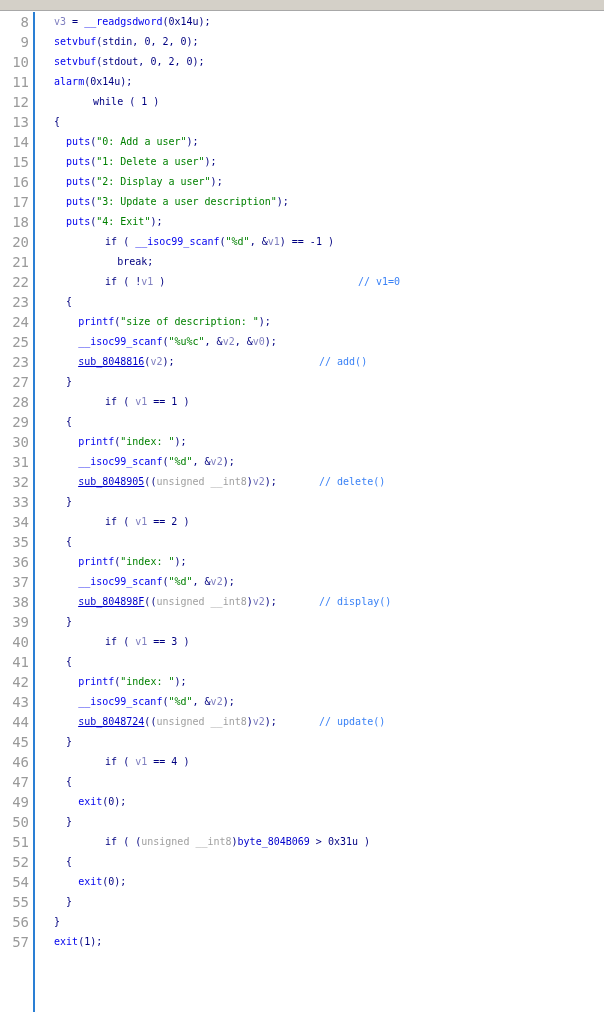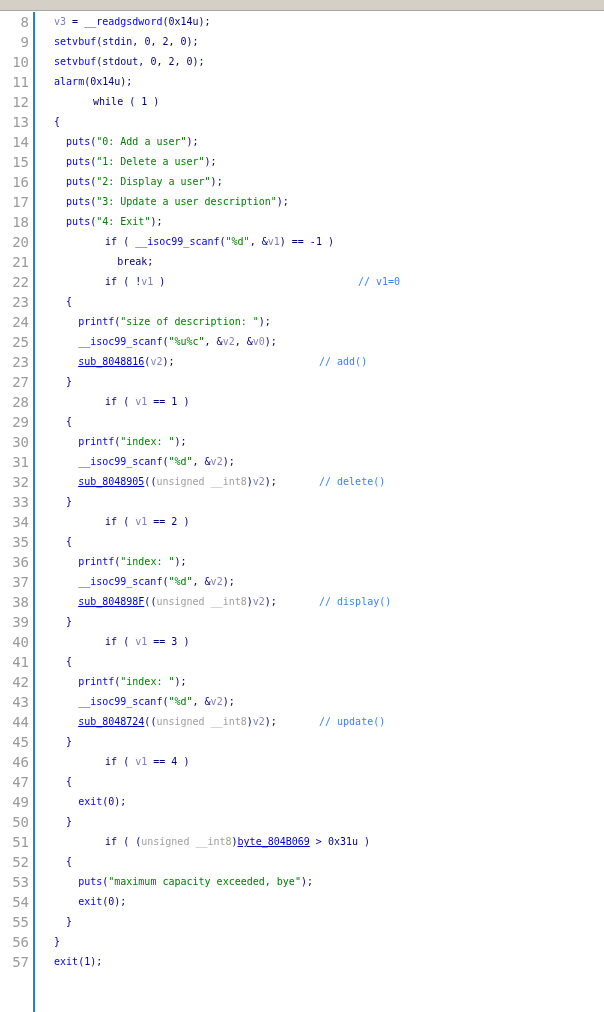--- a/index.html
+++ b/index.html
@@ -83,21 +83,21 @@
   
   .t-kw      { color: #000080; margin-left: 39px; }   
   .t-punct   { color: #000080; }   
   .t-fn      { color: #0000ee; }   
   .t-sub     { color: #0000cd; text-decoration: underline; }  
   .t-var     { color: #8080c0; }   
   .t-str     { color: #008000; }   
   .t-cmt     { color: #3b82f6; }   
   .t-num     { color: #000080; }   
   .t-cast    { color: #a0a0a0; }   
-  .t-glob    { color: #0000cd; text-decoration: underline; }   
+  .t-glob    { color: #0000cd; }   
   .t-plain   { color: #000080; }
 </style>
 </head>
 <body>
 
 <div id="scrollbar-track">
   <div id="scrollbar-thumb"></div>
 </div>
 
 <div id="code-view">
@@ -139,19 +139,18 @@
       <div class="code-line"><span class="lineno">42</span><span class="linetext"><span class="t-plain">      </span><span class="t-fn">printf</span><span class="t-punct">(</span><span class="t-str">"index: "</span><span class="t-punct">);</span></span></div>
       <div class="code-line"><span class="lineno">43</span><span class="linetext"><span class="t-plain">      </span><span class="t-fn">__isoc99_scanf</span><span class="t-punct">(</span><span class="t-str">"%d"</span><span class="t-plain">, &amp;</span><span class="t-var">v2</span><span class="t-punct">);</span></span></div>
       <div class="code-line"><span class="lineno">44</span><span class="linetext"><span class="t-plain">      </span><span class="t-sub">sub_8048724</span><span class="t-punct">((</span><span class="t-cast">unsigned __int8</span><span class="t-punct">)</span><span class="t-var">v2</span><span class="t-punct">);</span><span class="t-plain">       </span><span class="t-cmt">// update()</span></span></div>
       <div class="code-line"><span class="lineno">45</span><span class="linetext"><span class="t-plain">    </span><span class="t-punct">}</span></span></div>
       <div class="code-line"><span class="lineno">46</span><span class="linetext"><span class="t-plain">    </span><span class="t-kw">if</span><span class="t-plain"> ( </span><span class="t-var">v1</span><span class="t-plain"> == </span><span class="t-num">4</span><span class="t-plain"> )</span></span></div>
       <div class="code-line"><span class="lineno">47</span><span class="linetext"><span class="t-plain">    </span><span class="t-punct">{</span></span></div>
       <div class="code-line"><span class="lineno">49</span><span class="linetext"><span class="t-plain">      </span><span class="t-fn">exit</span><span class="t-punct">(</span><span class="t-num">0</span><span class="t-punct">);</span></span></div>
       <div class="code-line"><span class="lineno">50</span><span class="linetext"><span class="t-plain">    </span><span class="t-punct">}</span></span></div>
       <div class="code-line"><span class="lineno">51</span><span class="linetext"><span class="t-plain">    </span><span class="t-kw">if</span><span class="t-plain"> ( (</span><span class="t-cast">unsigned __int8</span><span class="t-punct">)</span><span class="t-glob">byte_804B069</span><span class="t-plain"> &gt; </span><span class="t-num">0x31u</span><span class="t-plain"> )</span></span></div>
       <div class="code-line"><span class="lineno">52</span><span class="linetext"><span class="t-plain">    </span><span class="t-punct">{</span></span></div>
-      <div class="code-line"><span class="lineno">53</span><span class="linetext"><span class="t-plain">      </span><span class="t-fn">puts</span><span class="t-punct">(</span><span class="t-str">"maximum capacity exceeded, bye"</span><span class="t-punct">);</span></span></div>
       <div class="code-line"><span class="lineno">54</span><span class="linetext"><span class="t-plain">      </span><span class="t-fn">exit</span><span class="t-punct">(</span><span class="t-num">0</span><span class="t-punct">);</span></span></div>
       <div class="code-line"><span class="lineno">55</span><span class="linetext"><span class="t-plain">    </span><span class="t-punct">}</span></span></div>
       <div class="code-line"><span class="lineno">56</span><span class="linetext"><span class="t-plain">  </span><span class="t-punct">}</span></span></div>
       <div class="code-line"><span class="lineno">57</span><span class="linetext"><span class="t-plain">  </span><span class="t-fn">exit</span><span class="t-punct">(</span><span class="t-num">1</span><span class="t-punct">);</span></span></div>
     </div>
 </div>
 
 </body></html>

